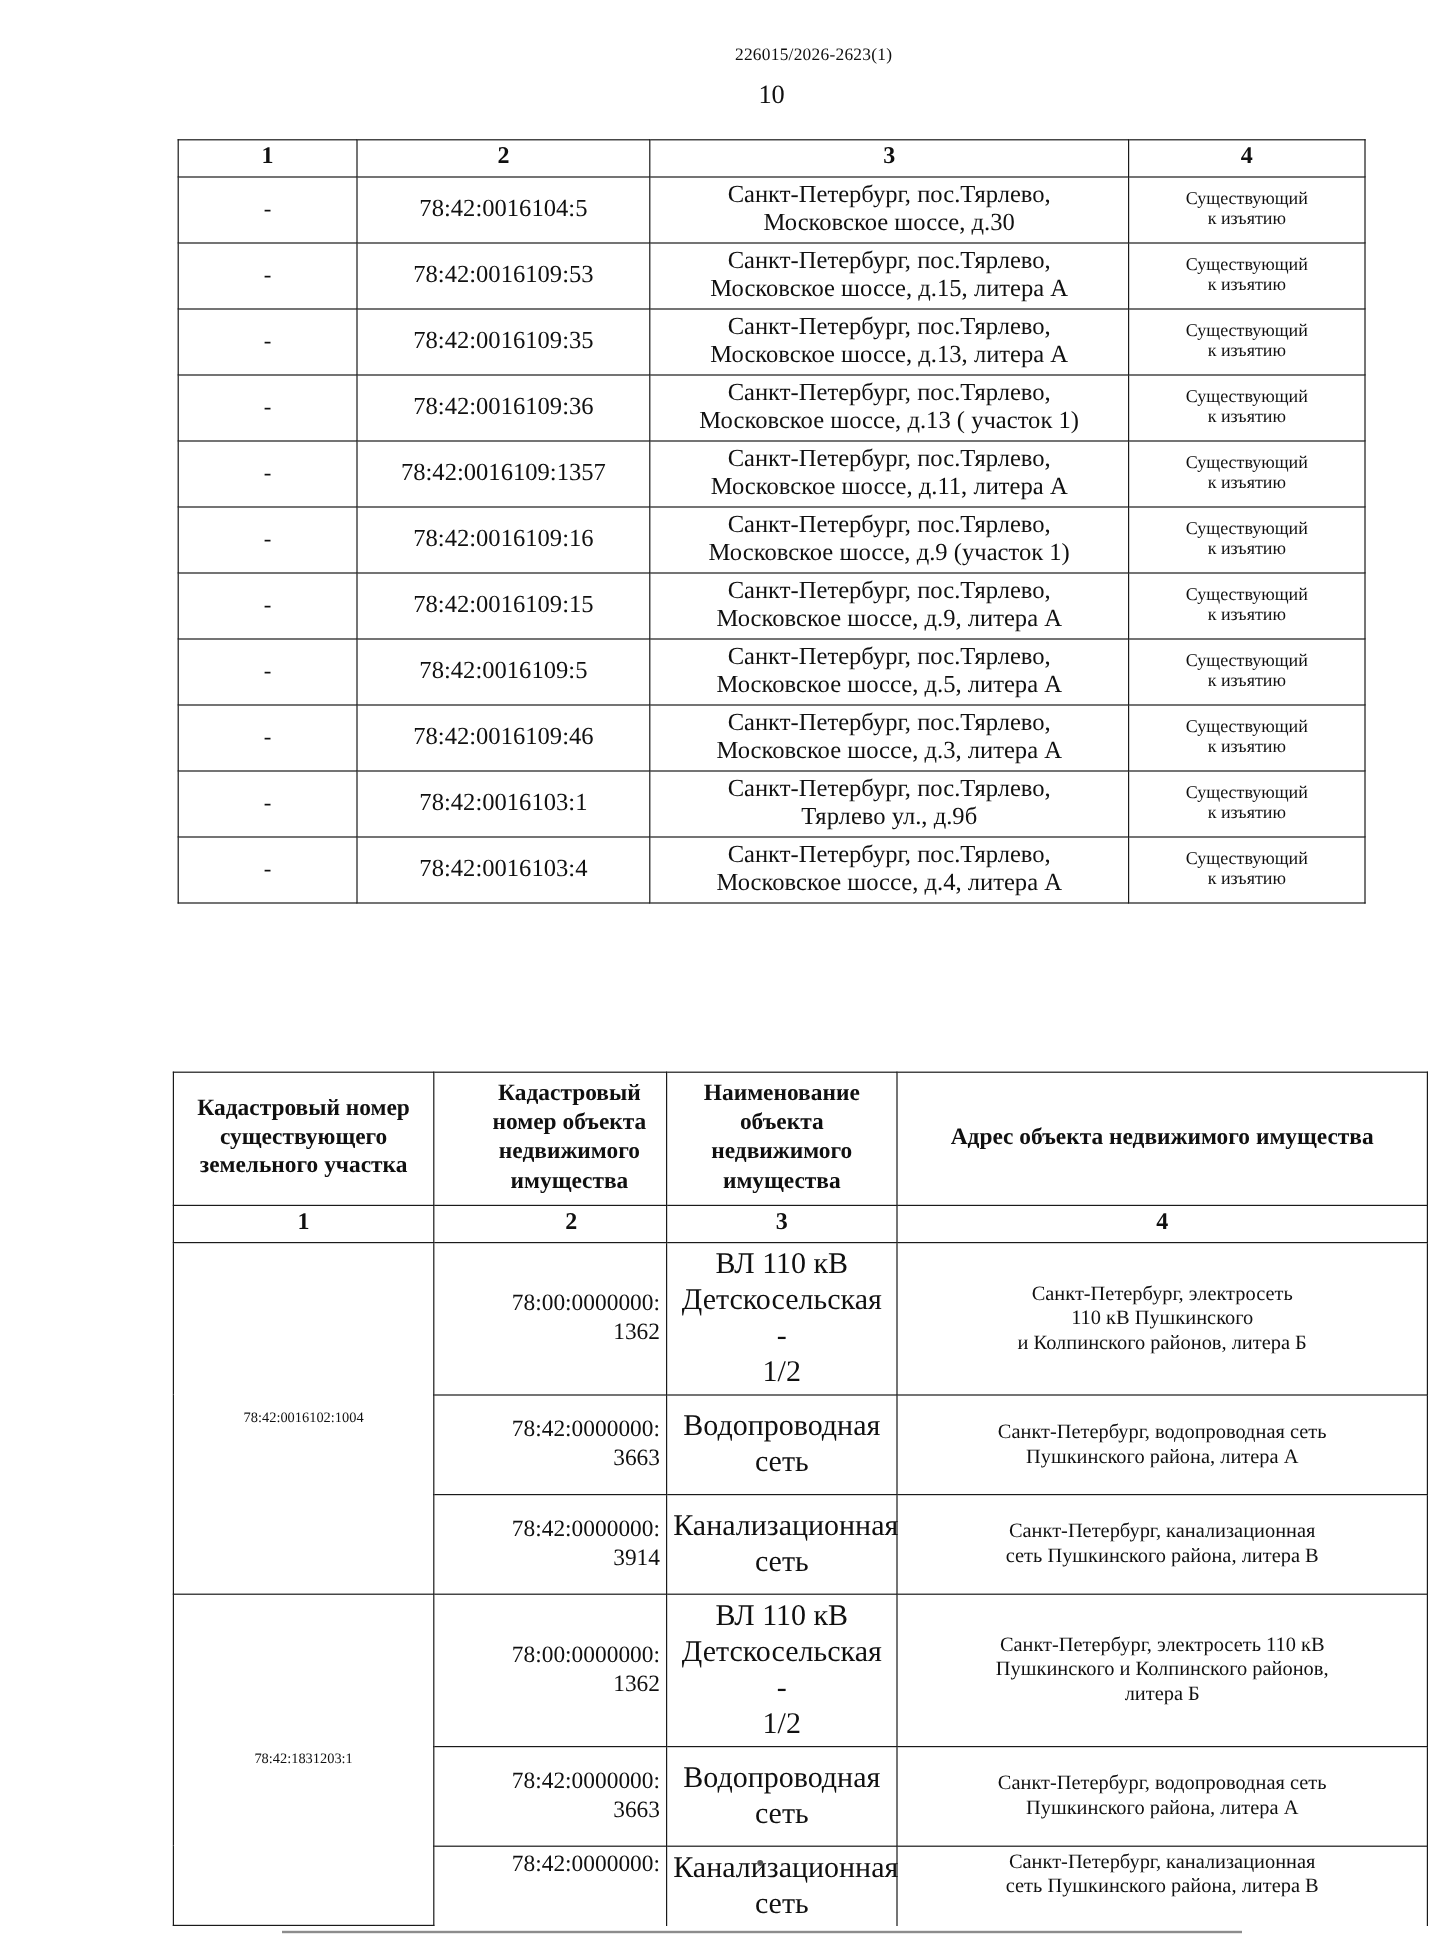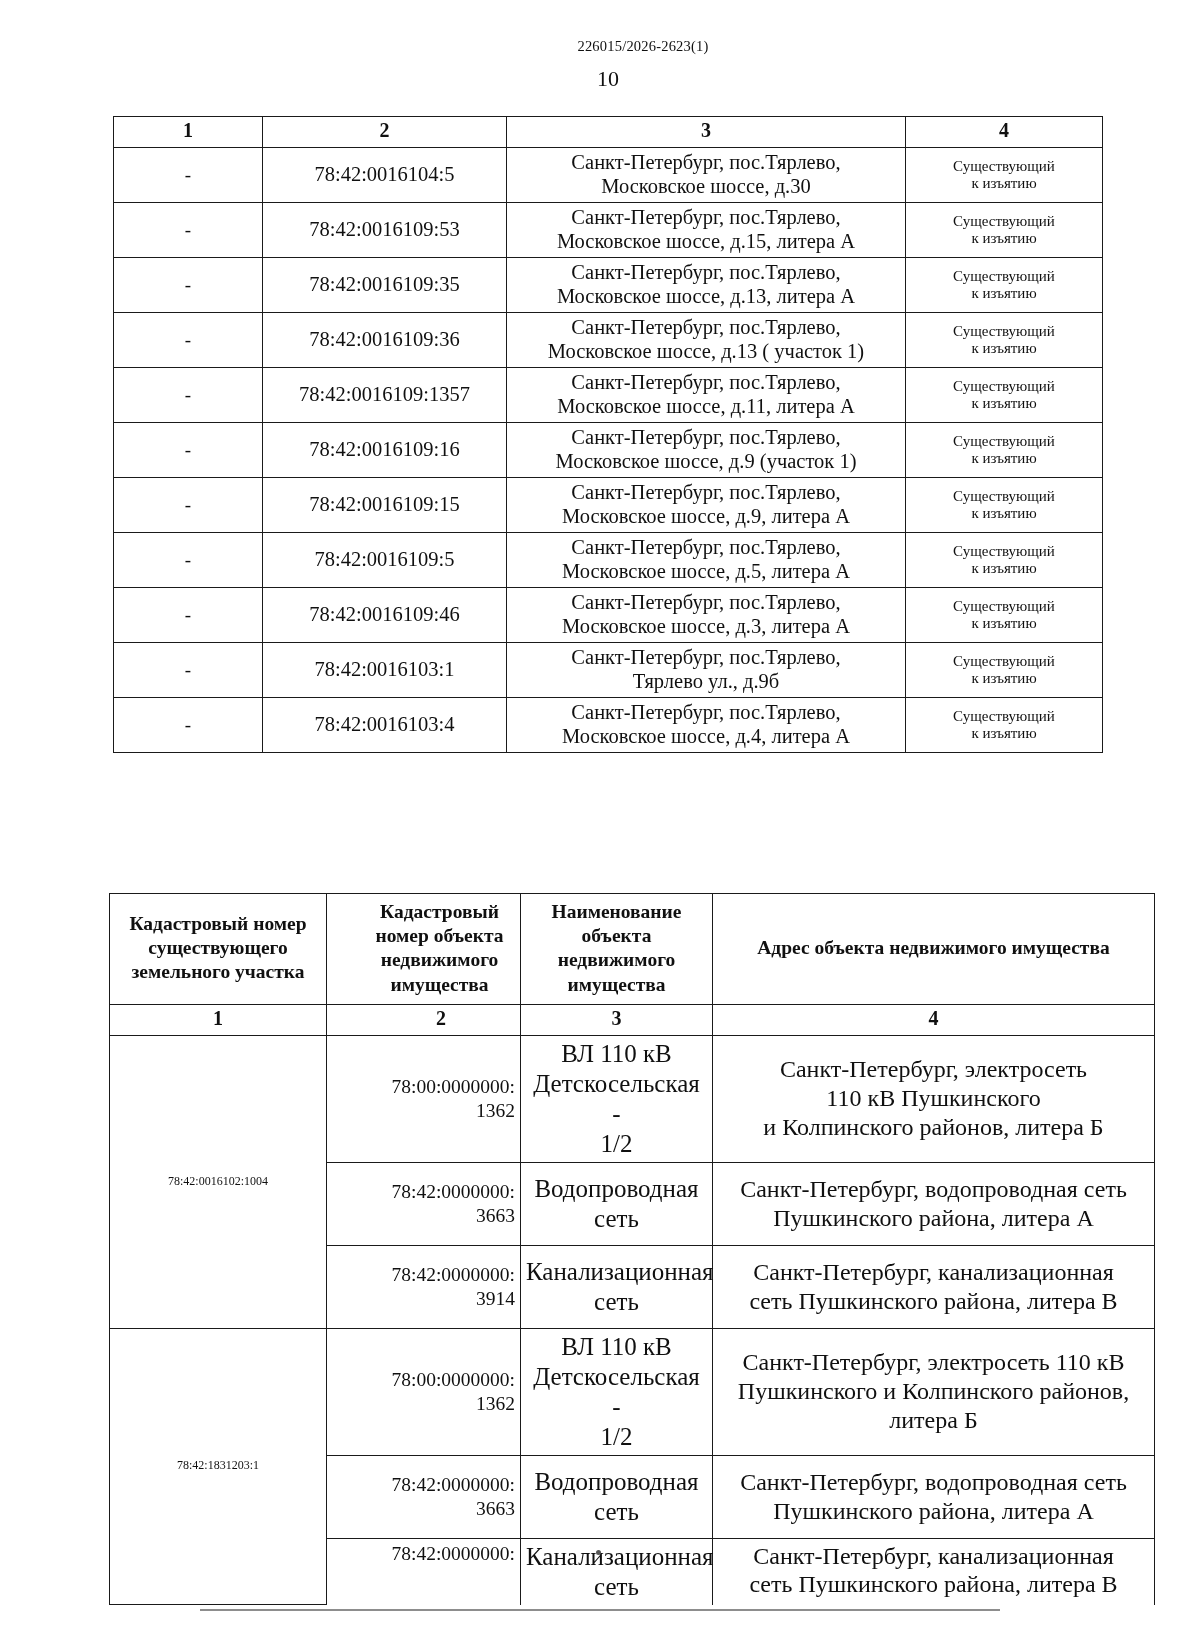--- a/index.html
+++ b/index.html
@@ -13,20 +13,21 @@
     position: relative;
     font-family: "Liberation Serif", "DejaVu Serif", serif;
     color: #101010;
     overflow: hidden;
   }
 
   .page {
     position: absolute;
     inset: 0;
     padding: 0;
+    margin-left: 35px;
   }
 
   
   .doc-ref {
     position: absolute;
     top: 38px;
     left: 0;
     width: 1200px;
     text-align: center;
     font-size: 14.5px;
@@ -124,21 +125,21 @@
   }
   .table2 .w1 { width: 210px; }
   .table2 .w2 { width: 155px; padding-left: 35px; }
   .table2 .w3 { width: 185px; }
   .table2 .w4 { width: 435px; }
   .table2 tbody td {
     height: 76px;
     padding: 3px 5px;
   }
   .table2 .cad-left { font-size: 12px; }
-  .table2 .addr4 { font-size: 24px; line-height: 1.2; }
+  .table2 .addr4 { font-size: 17px; line-height: 1.2; }
   .table2 .name3 { font-size: 25px; line-height: 1.2; }
   .table2 .num2 { font-size: 19.5px; line-height: 1.2; text-align: right; }
 
   
   .clip-row td {
     height: 44px !important;
     border-bottom: none !important;
     vertical-align: top;
   }
 

